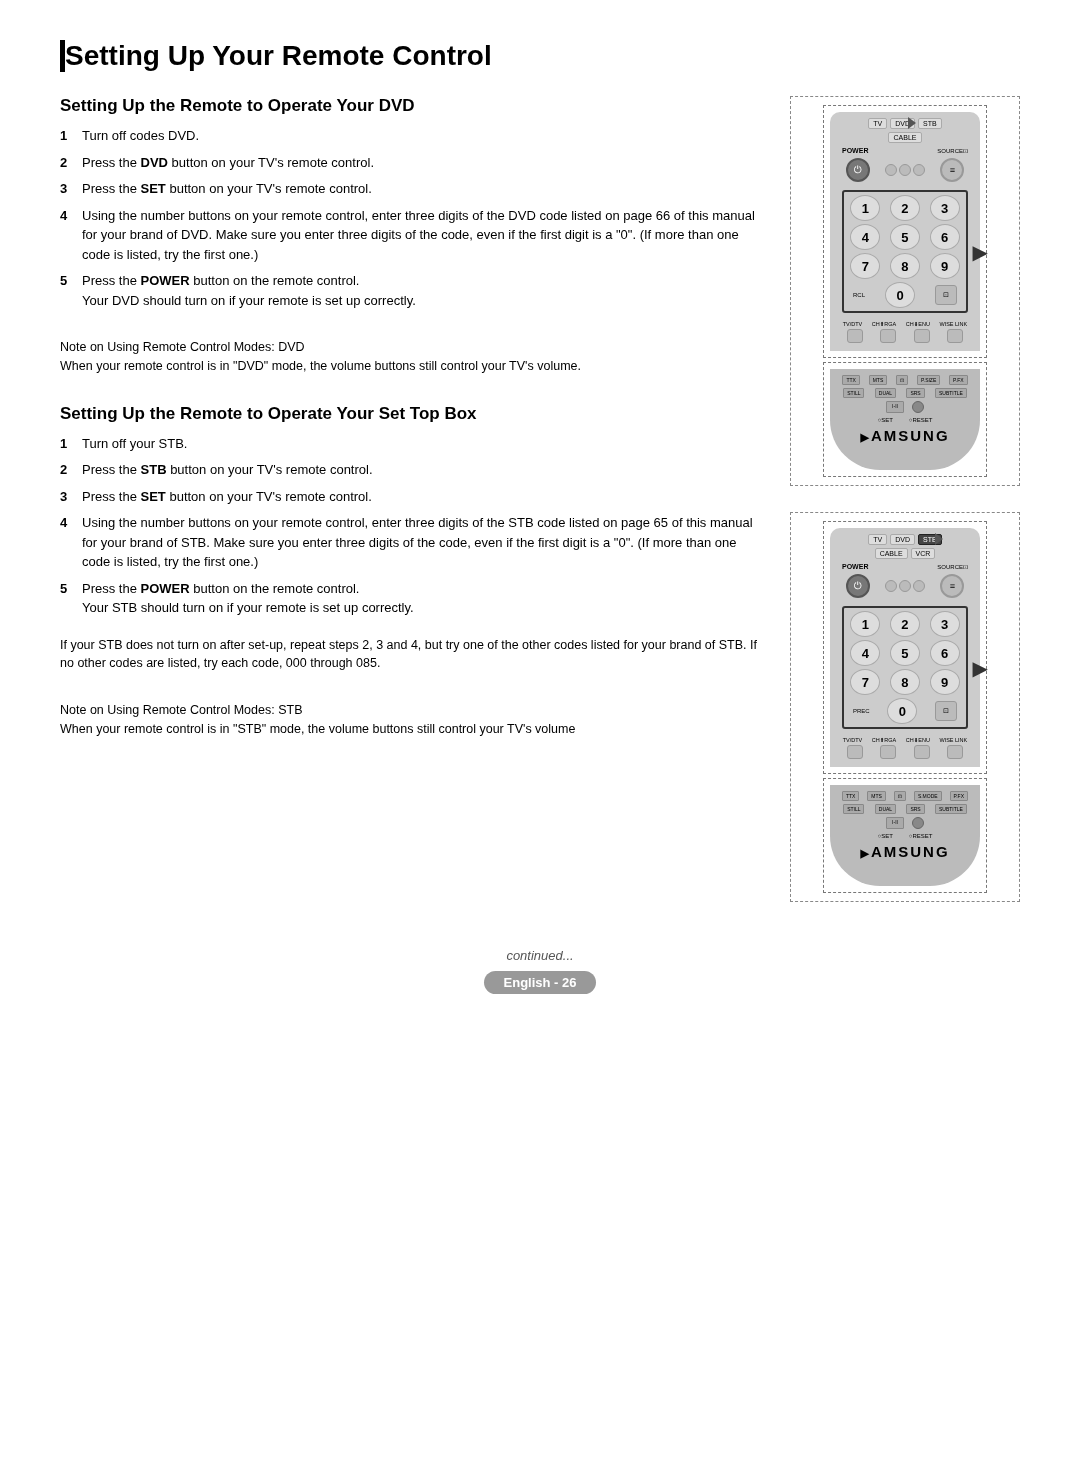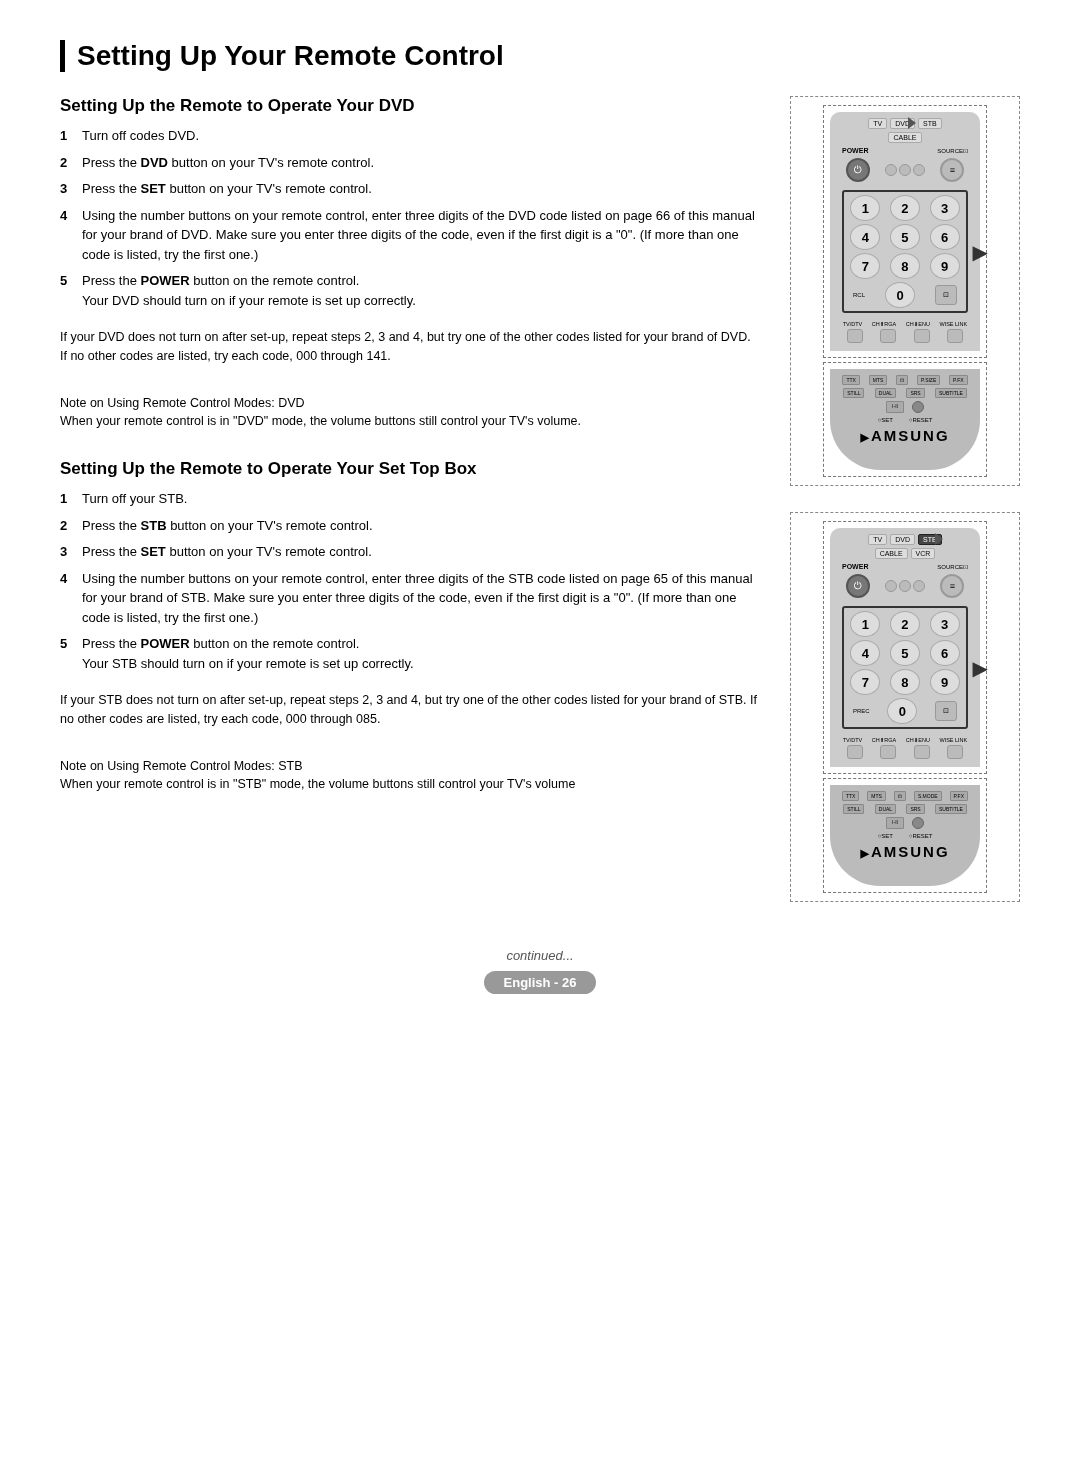--- a/index.html
+++ b/index.html
@@ -10,21 +10,20 @@
       color: #000;
       width: 1080px;
       min-height: 1474px;
       padding: 40px 60px;
     }
 
     .page-title {
       font-size: 28px;
       font-weight: bold;
       border-left: 5px solid #000;
-      padding-left: 12px;
       margin-bottom: 24px;
     }
 
     .content-wrapper {
       display: flex;
       gap: 30px;
     }
 
     .left-column {
       flex: 1;
@@ -130,23 +129,20 @@
         </li>
         <li>
           <span class="step-num">4</span>
           <span class="step-text">Using the number buttons on your remote control, enter three digits of the DVD code listed on page 66 of this manual for your brand of DVD. Make sure you enter three digits of the code, even if the first digit is a "0". (If more than one code is listed, try the first one.)</span>
         </li>
         <li>
           <span class="step-num">5</span>
           <span class="step-text">Press the <strong>POWER</strong> button on the remote control.<br>Your DVD should turn on if your remote is set up correctly.</span>
         </li>
       </ul>
-      <div class="note-block">
-        <span>If your DVD does not turn on after set-up, repeat steps 2, 3 and 4, but try one of the other codes listed for your brand of DVD. If no other codes are listed, try each code, 000 through 141.</span>
-      </div>
       <div class="note-block" style="margin-top:28px;">
         <div>Note on Using Remote Control Modes: DVD</div>
         <div>When your remote control is in "DVD" mode, the volume buttons still control your TV's volume.</div>
       </div>
     </div>
 
     <div class="section">
       <div class="section-heading">Setting Up the Remote to Operate Your Set Top Box</div>
       <ul class="step-list">
         <li>

